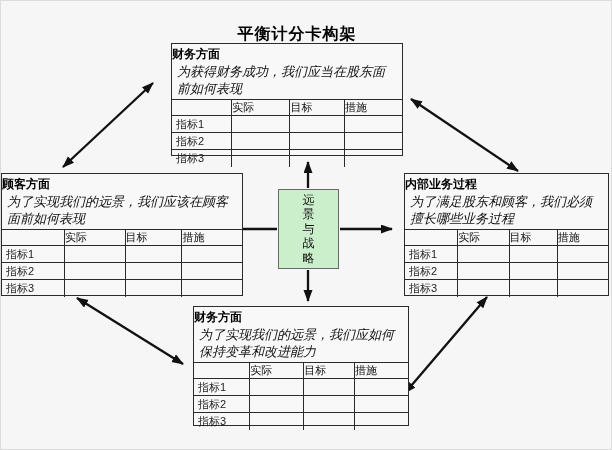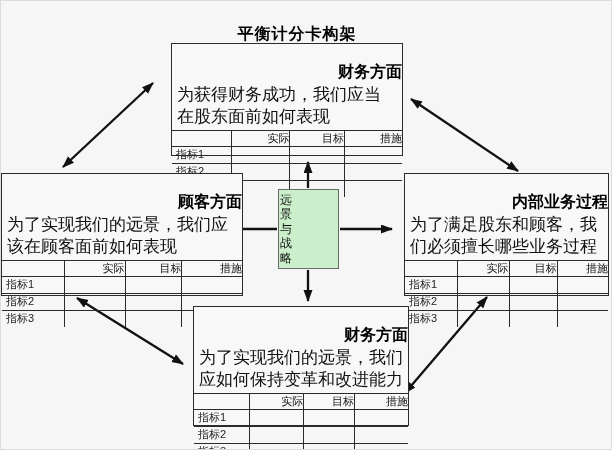--- a/index.html
+++ b/index.html
@@ -15,42 +15,42 @@
     letter-spacing:1px;
     margin-top:12px;
   }
   .arrows { position:absolute; left:0; top:0; pointer-events:none; }
 
   .panel {
     position:absolute; border:1px solid #2b2b2b; background:#f8f8f8;
     display:flex; flex-direction:column;
   }
   .panel-title {
-    text-align:right; font-weight:bold; font-size:16px; padding-top:2px; color:#000;margin-top:16px;
+    text-align:left; font-weight:bold; font-size:12px; padding-top:2px; color:#000;
   }
   .panel-desc {
-    font-size:17px; line-height:1.28; padding:1px 5px 2px 5px; color:#111;
+    font-size:13px; line-height:1.28; padding:1px 5px 2px 5px; color:#111;font-style:italic;
   }
   .panel table {
     width:100%; flex:1; border-collapse:collapse; table-layout:fixed;
   }
   .panel th, .panel td {
     border:1px solid #2b2b2b; font-weight:normal; overflow:hidden;
   }
-  .panel th { font-size:11px; text-align:right; height:16px; }
+  .panel th { font-size:11px; text-align:left; height:16px; }
   .panel td { height:17px; }
   .panel td.rowlabel { font-size:11px; padding-left:4px; color:#222; }
   .panel th:first-child, .panel td:first-child { border-left:0; }
   .panel th:last-child,  .panel td:last-child  { border-right:0; }
   .panel tr:last-child td { border-bottom:0; }
 
   .center-box {
     position:absolute; left:277px; top:188px; width:61px; height:80px;
     background:#cbefcb; border:1px solid #6a6a6a;
-    display:flex; align-items:center; justify-content:flex-start;
+    display:flex; align-items:center; justify-content:center;
   }
   .center-label {
     width:14px; font-size:12px; line-height:14.5px; text-align:center;
     word-break:break-all; color:#111;
   }
 </style>
 </head>
 <body>
 
 <div class="page">

